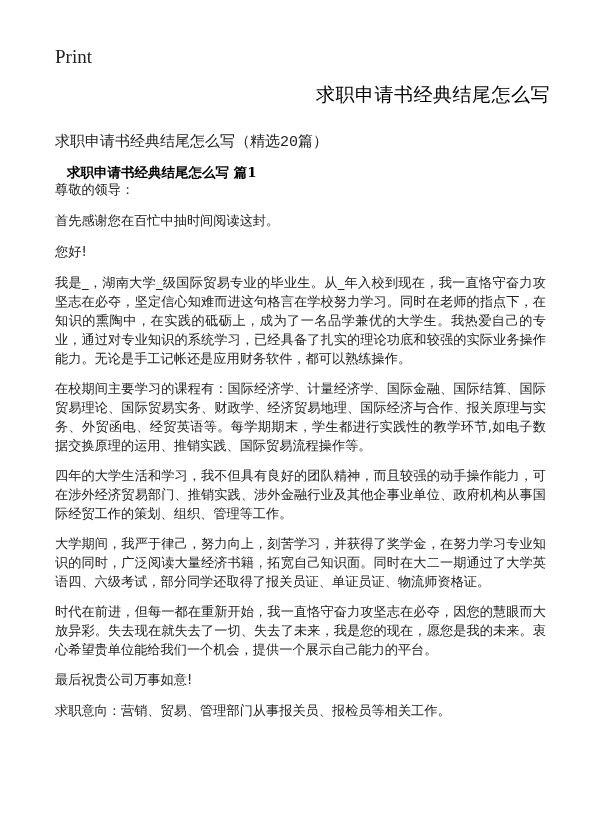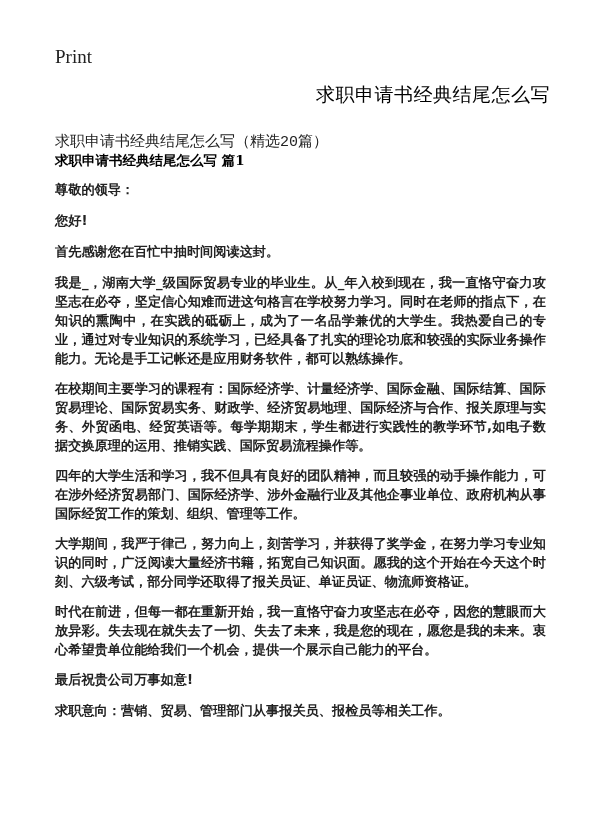--- a/index.html
+++ b/index.html
@@ -1,38 +1,38 @@
 <!DOCTYPE html>
 <html><head>
   <meta charset="utf-8">
   <style>
     html, body { margin: 0; padding: 0; background: #ffffff; }
     body { width: 600px; height: 828px; overflow: hidden; position: relative; color: #111; }
     .page { position: absolute; left: 55px; top: 0; width: 495px; }
     .print-label { position: absolute; top: 46px; left: 0; font-family: "Liberation Serif", serif; font-size: 19px; color: #222; }
     .doc-title { position: absolute; top: 82px; left: 0; width: 495px; text-align: right; font-family: "DejaVu Sans", sans-serif; font-size: 19px; font-weight: normal; color: #000; margin: 0; letter-spacing: 0.5px; }
     .subtitle { position: absolute; top: 132px; left: 0; font-family: Liberation Mono, monospace; font-size: 15px; color: #222; }
-    .section-heading { position: absolute; top: 152px; left: 0; font-family: "DejaVu Serif", serif; font-size: 13.5px; font-weight: bold; color: #000; margin: 0; }
+    .section-heading { position: absolute; top: 152px; left: 0; font-family: "DejaVu Serif", serif; font-size: 13.5px; font-weight: bold; color: #000; margin: 12px; }
     .body { position: absolute; top: 180px; left: 0; width: 495px; font-family: "DejaVu Sans", sans-serif; font-size: 13.2px; line-height: 19px; color: #222; }
-    .body p { margin: 0 4px 11px 0; text-align: justify; word-break: break-all; font-weight: bold; }
+    .body p { margin: 0 4px 11px 0; text-align: justify; word-break: break-all; }
     .body p.short { margin-bottom: 12px; }
   </style>
 </head>
 <body>
 
 <div class="page">
   <div class="print-label">Print</div>
   <h1 class="doc-title">求职申请书经典结尾怎么写</h1>
   <div class="subtitle">求职申请书经典结尾怎么写（精选20篇）</div>
   <h2 class="section-heading">求职申请书经典结尾怎么写 篇1</h2>
   <div class="body">
     <p class="short">尊敬的领导：</p>
+    <p class="short">首先感谢您在百忙中抽时间阅读这封。</p>
     <p class="short">您好!</p>
-    <p class="short">首先感谢您在百忙中抽时间阅读这封。</p>
     <p>我是_，湖南大学_级国际贸易专业的毕业生。从_年入校到现在，我一直恪守奋力攻坚志在必夺，坚定信心知难而进这句格言在学校努力学习。同时在老师的指点下，在知识的熏陶中，在实践的砥砺上，成为了一名品学兼优的大学生。我热爱自己的专业，通过对专业知识的系统学习，已经具备了扎实的理论功底和较强的实际业务操作能力。无论是手工记帐还是应用财务软件，都可以熟练操作。</p>
     <p>在校期间主要学习的课程有：国际经济学、计量经济学、国际金融、国际结算、国际贸易理论、国际贸易实务、财政学、经济贸易地理、国际经济与合作、报关原理与实务、外贸函电、经贸英语等。每学期期末，学生都进行实践性的教学环节,如电子数据交换原理的运用、推销实践、国际贸易流程操作等。</p>
-    <p>四年的大学生活和学习，我不但具有良好的团队精神，而且较强的动手操作能力，可在涉外经济贸易部门、国际经济学、涉外金融行业及其他企事业单位、政府机构从事国际经贸工作的策划、组织、管理等工作。</p>
-    <p>大学期间，我严于律己，努力向上，刻苦学习，并获得了奖学金，在努力学习专业知识的同时，广泛阅读大量经济书籍，拓宽自己知识面。愿我的这个开始在今天这个时刻、六级考试，部分同学还取得了报关员证、单证员证、物流师资格证。</p>
+    <p>四年的大学生活和学习，我不但具有良好的团队精神，而且较强的动手操作能力，可在涉外经济贸易部门、推销实践、涉外金融行业及其他企事业单位、政府机构从事国际经贸工作的策划、组织、管理等工作。</p>
+    <p>大学期间，我严于律己，努力向上，刻苦学习，并获得了奖学金，在努力学习专业知识的同时，广泛阅读大量经济书籍，拓宽自己知识面。同时在大二一期通过了大学英语四、六级考试，部分同学还取得了报关员证、单证员证、物流师资格证。</p>
     <p>时代在前进，但每一都在重新开始，我一直恪守奋力攻坚志在必夺，因您的慧眼而大放异彩。失去现在就失去了一切、失去了未来，我是您的现在，愿您是我的未来。衷心希望贵单位能给我们一个机会，提供一个展示自己能力的平台。</p>
     <p class="short">最后祝贵公司万事如意!</p>
     <p class="short">求职意向：营销、贸易、管理部门从事报关员、报检员等相关工作。</p>
   </div>
 </div>
 
 </body></html>

